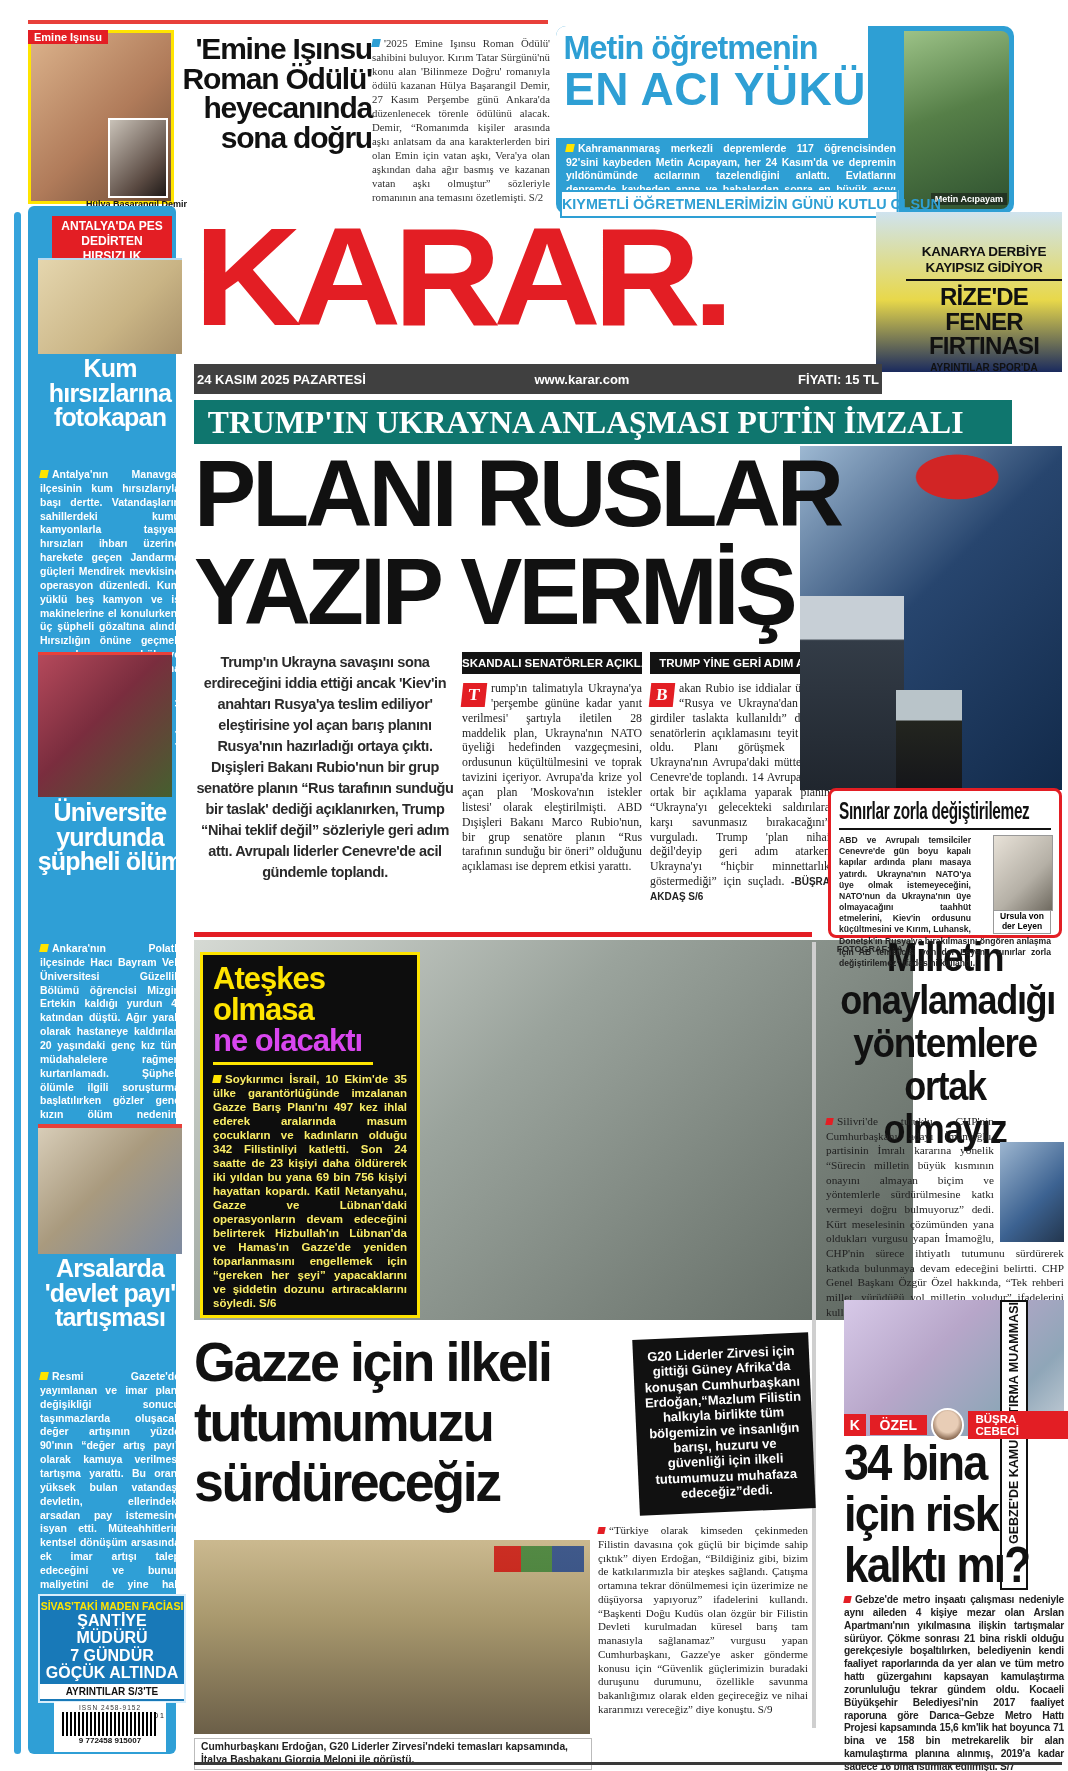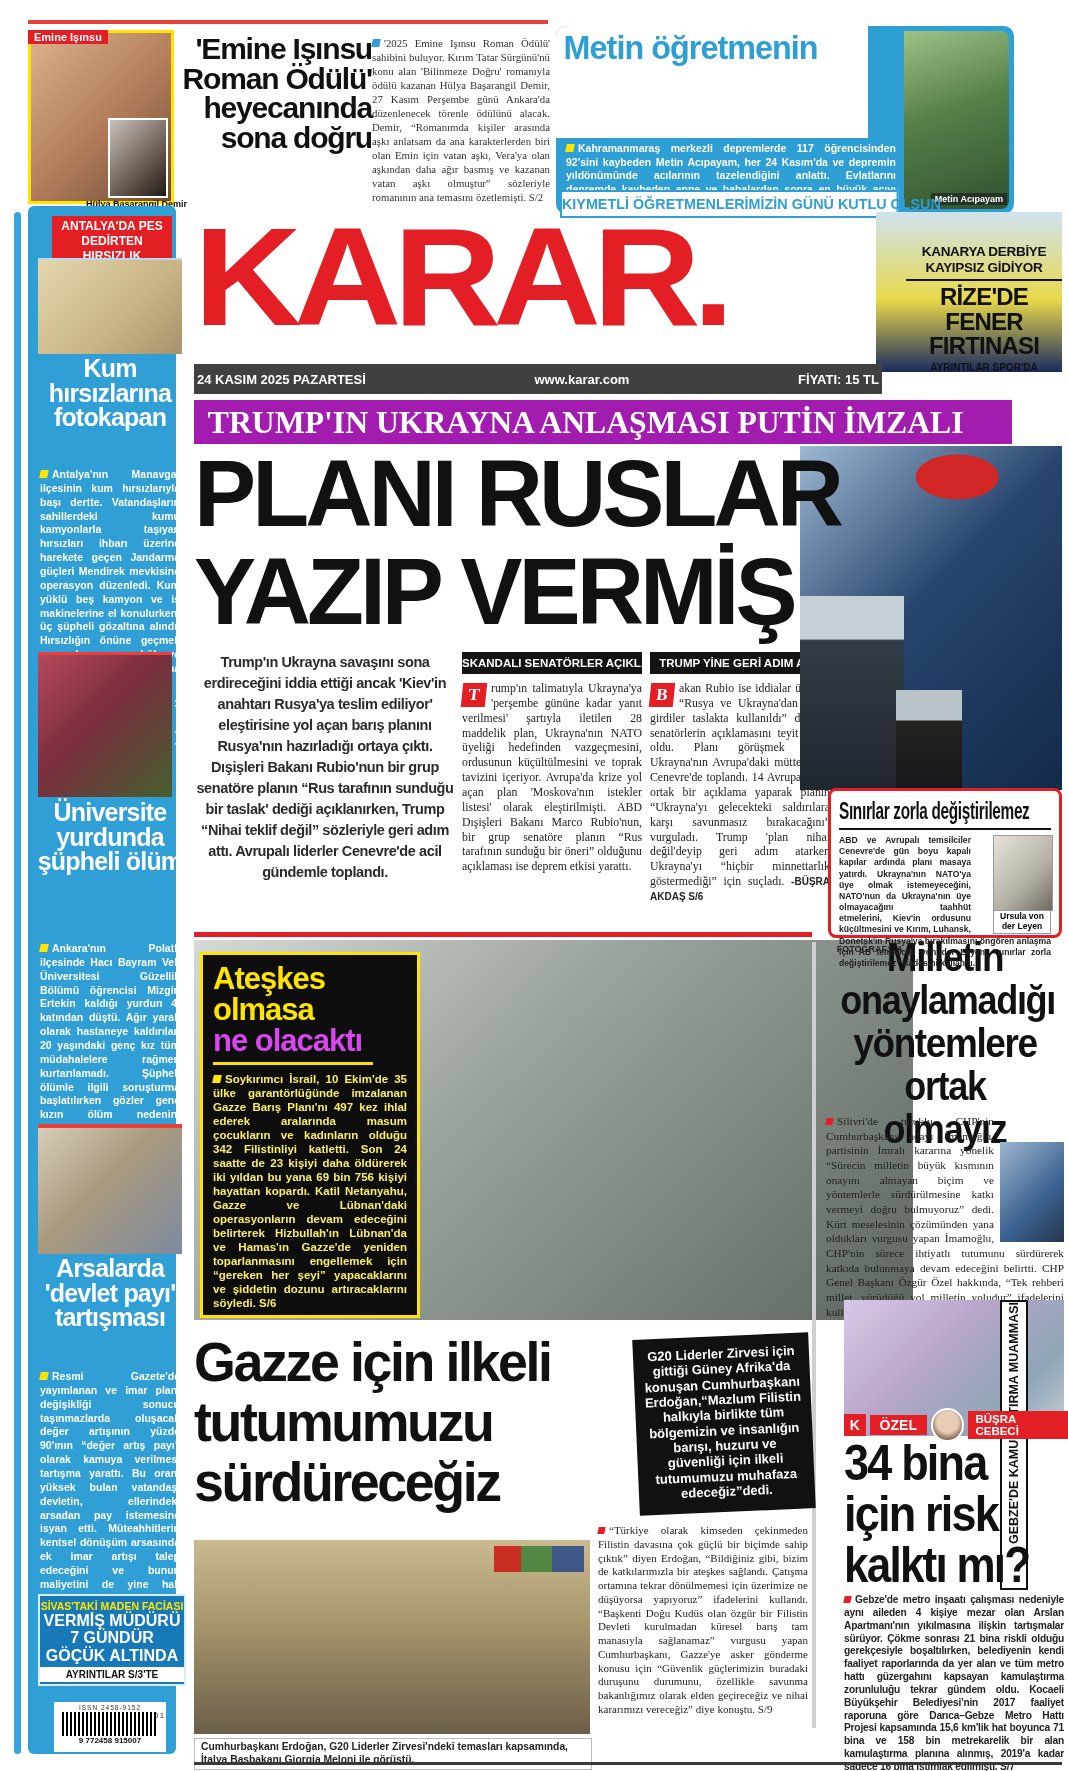--- a/index.html
+++ b/index.html
@@ -35,20 +35,21 @@
   </div>
   <div class="abs" style="left:86px;top:199px;width:110px;font-size:9px;font-weight:700;color:#111;">Hülya Başarangil Demir</div>
   <div class="abs hl" style="left:160px;top:34px;width:212px;font-size:30px;line-height:0.99;letter-spacing:-1.2px;text-align:right;">'Emine Işınsu Roman Ödülü' heyecanında sona doğru</div>
   <div class="abs serif j" style="left:372px;top:36px;width:178px;font-size:10.8px;line-height:1.3;color:#333;">
     <span class="bullet b-blue"></span><span>'2025 Emine Işınsu Roman Ödülü' sahibini buluyor. Kırım Tatar Sürgünü'nü konu alan 'Bilinmeze Doğru' romanıyla ödülü kazanan Hülya Başarangil Demir, 27 Kasım Perşembe günü Ankara'da düzenlenecek törenle ödülünü alacak. Demir, “Romanımda kişiler arasında aşkı anlatsam da ana karakterlerden biri olan Emin için vatan aşkı, Vera'ya olan aşkından daha ağır basmış ve kazanan vatan aşkı olmuştur” sözleriyle romanının ana temasını özetlemişti. S/2</span>
   </div>
 
   <div class="abs" style="left:556px;top:26px;width:458px;height:188px;background:#2e9fd4;border-radius:10px;">
     <div class="abs" style="left:0;top:0;width:312px;height:112px;background:#fff;border-radius:10px 0 0 0;">
       <div class="nowrap" style="font-weight:900;color:#2e9fd4;font-size:34px;letter-spacing:-1px;line-height:1.05;padding:4px 0 0 8px;transform:scaleX(0.95);transform-origin:left top;">Metin öğretmenin</div>
+      <div class="nowrap" style="font-weight:900;color:#2e9fd4;font-size:46px;letter-spacing:0.5px;line-height:1.0;padding-left:8px;">EN ACI YÜKÜ</div>
     </div>
     <div class="abs j w" style="left:10px;top:116px;width:330px;font-size:10.5px;font-weight:700;line-height:1.3;">
       <span class="bullet b-yel"></span><span>Kahramanmaraş merkezli depremlerde 117 öğrencisinden 92'sini kaybeden Metin Acıpayam, her 24 Kasım'da ve depremin yıldönümünde acılarının tazelendiğini anlattı. Evlatlarını depremde kaybeden anne ve babalardan sonra en büyük acıyı öğretmenlerin çektiğini söyleyen Acıpayam, çocukların anısına enkazdan çıkarılan defter, kalem ve kitapları küçük bir müzede sergileyeceklerini belirtti. S/7</span>
     </div>
     <div class="abs" style="left:348px;top:5px;width:105px;height:178px;border-radius:0 8px 8px 0;background:linear-gradient(160deg,#9cc287 0%,#567f48 45%,#2f5230 100%);">
       <div class="abs w" style="right:2px;bottom:4px;font-size:9px;font-weight:700;background:rgba(20,20,20,0.55);padding:1px 4px;">Metin Acıpayam</div>
     </div>
   </div>
   <div class="abs c nowrap" style="left:560px;top:190px;width:338px;height:24px;background:#fff;border:2px solid #2e9fd4;color:#2e9fd4;font-weight:900;font-size:14.5px;line-height:24px;transform:scaleX(0.99);transform-origin:left top;">KIYMETLİ ÖĞRETMENLERİMİZİN GÜNÜ KUTLU OLSUN</div>
 
@@ -71,21 +72,21 @@
     </div>
 
     <div class="abs" style="left:10px;top:918px;width:144px;height:126px;background:linear-gradient(135deg,#d8cdb8 0%,#a99a7e 45%,#7d8aa0 100%);border-top:4px solid #e8403a;"></div>
     <div class="abs c w" style="left:4px;top:1050px;width:156px;font-weight:900;font-size:25px;line-height:0.98;letter-spacing:-0.8px;">Arsalarda 'devlet payı' tartışması</div>
     <div class="abs j w" style="left:12px;top:1164px;width:140px;font-size:10.5px;font-weight:700;line-height:1.32;">
       <span class="bullet b-yel"></span><span>Resmi Gazete'de yayımlanan ve imar planı değişikliği sonucu taşınmazlarda oluşacak değer artışının yüzde 90'ının “değer artış payı” olarak kamuya verilmesi tartışma yarattı. Bu oranı yüksek bulan vatandaş, devletin, ellerindeki arsadan pay istemesine isyan etti. Müteahhitlerin kentsel dönüşüm arsasında ek imar artışı talep edeceğini ve bunun maliyetini de yine hak sahiplerine yansıtacağını dile getirerek, uygulamanın sağlıklı işlemesi için denetim mekanizmasının sıklaştırılmasını istedi. S/5</span>
     </div>
 
     <div class="abs c" style="left:10px;top:1388px;width:144px;background:#1879b8;border:2px solid #d9eefb;padding:4px 0 2px 0;">
       <div style="color:#ffe400;font-weight:900;font-size:10.5px;">SİVAS'TAKİ MADEN FACİASI</div>
-      <div class="w" style="font-weight:900;font-size:16px;line-height:1.08;">VERMİŞ MÜDÜRÜ</div>
+      <div class="w" style="font-weight:900;font-size:16px;line-height:1.08;">ŞANTİYE MÜDÜRÜ</div>
       <div class="w" style="font-weight:900;font-size:16px;line-height:1.08;">7 GÜNDÜR</div>
       <div class="w" style="font-weight:900;font-size:16px;line-height:1.08;">GÖÇÜK ALTINDA</div>
       <div style="background:#fff;color:#111;font-weight:900;font-size:10px;margin-top:3px;padding:2px 0;">AYRINTILAR S/3'TE</div>
     </div>
 
     <div class="abs c" style="left:26px;top:1496px;width:112px;height:48px;background:#fff;padding-top:2px;">
       <div style="font-size:6.5px;color:#333;letter-spacing:1px;">ISSN 2458-9152</div>
       <div style="height:24px;margin:1px 8px 0 8px;background:repeating-linear-gradient(90deg,#000 0 2px,#fff 2px 4px);"></div>
       <div style="font-size:8px;color:#111;font-weight:700;">9  772458  915007</div>
       <div class="abs" style="right:2px;top:10px;font-size:7px;color:#111;">0 1</div>
@@ -98,21 +99,21 @@
     <div class="hl" style="font-size:13.5px;line-height:1.15;letter-spacing:-0.3px;">KANARYA DERBİYE KAYIPSIZ GİDİYOR</div>
     <div class="hl" style="font-size:24px;line-height:1.03;letter-spacing:-0.8px;border-top:2px solid #111;margin-top:4px;padding-top:4px;">RİZE'DE FENER FIRTINASI</div>
     <div class="hl" style="font-size:10px;margin-top:3px;">AYRINTILAR SPOR'DA</div>
   </div>
   <div class="abs" style="left:194px;top:364px;width:688px;height:30px;background:#404040;display:flex;align-items:center;justify-content:space-between;padding:0 3px;box-sizing:border-box;">
     <span class="w" style="font-weight:900;font-size:13px;">24 KASIM 2025 PAZARTESİ</span>
     <span class="w" style="font-weight:900;font-size:13px;">www.karar.com</span>
     <span class="w" style="font-weight:900;font-size:13px;">FİYATI: 15 TL</span>
   </div>
 
-  <div class="abs" style="left:194px;top:400px;width:818px;height:44px;background:#a21caf;">
+  <div class="abs" style="left:194px;top:400px;width:818px;height:44px;background:#0f766e;">
     <div class="nowrap w serif" style="font-weight:900;font-size:32px;line-height:44px;padding-left:14px;transform:scaleX(0.99);transform-origin:left top;">TRUMP'IN UKRAYNA ANLAŞMASI PUTİN İMZALI</div>
   </div>
   <div class="abs" style="left:800px;top:446px;width:262px;height:344px;background:radial-gradient(ellipse 70px 38px at 60% 9%, #d22525 0 58%, transparent 60%),linear-gradient(135deg,#9db8d2 0%,#27456e 45%,#122a4a 100%);z-index:1;">
     <div class="abs" style="left:0;bottom:0;width:104px;height:194px;background:linear-gradient(180deg,#c7cfd6 0 22%,#333c47 23%,#20262e 100%);"></div>
     <div class="abs" style="left:96px;bottom:0;width:66px;height:100px;background:linear-gradient(180deg,#b9c4c9 0 30%,#23251f 31%,#15161a 100%);"></div>
   </div>
   <div class="abs nowrap hl" style="left:194px;top:446px;font-size:95px;line-height:1.0;letter-spacing:-4px;z-index:2;transform:scaleX(0.98);transform-origin:left top;">PLANI RUSLAR</div>
   <div class="abs nowrap hl" style="left:194px;top:544px;font-size:95px;line-height:1.0;letter-spacing:-4px;z-index:2;transform:scaleX(0.98);transform-origin:left top;">YAZIP VERMİŞ</div>
 
   <div class="abs c" style="left:194px;top:652px;width:262px;font-size:14.5px;font-weight:700;color:#2b2b2b;line-height:1.45;letter-spacing:-0.4px;">Trump'ın Ukrayna savaşını sona erdireceğini iddia ettiği ancak 'Kiev'in anahtarı Rusya'ya teslim ediliyor' eleştirisine yol açan barış planını Rusya'nın hazırladığı ortaya çıktı. Dışişleri Bakanı Rubio'nun bir grup senatöre planın “Rus tarafının sunduğu bir taslak' dediği açıklanırken, Trump “Nihai teklif değil” sözleriyle geri adım attı. Avrupalı liderler Cenevre'de acil gündemle toplandı.</div>

